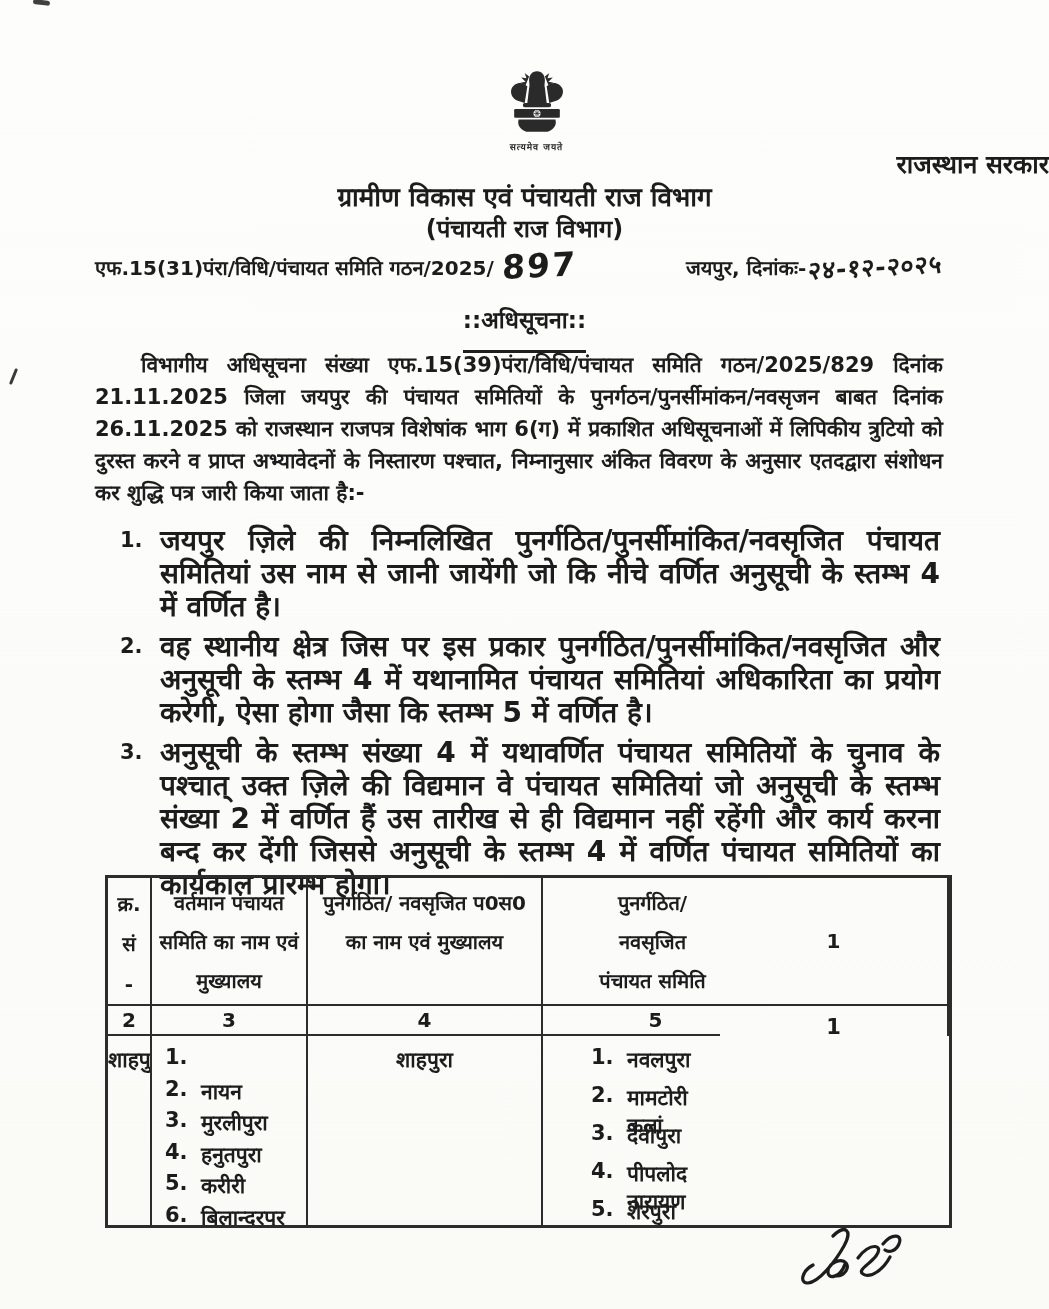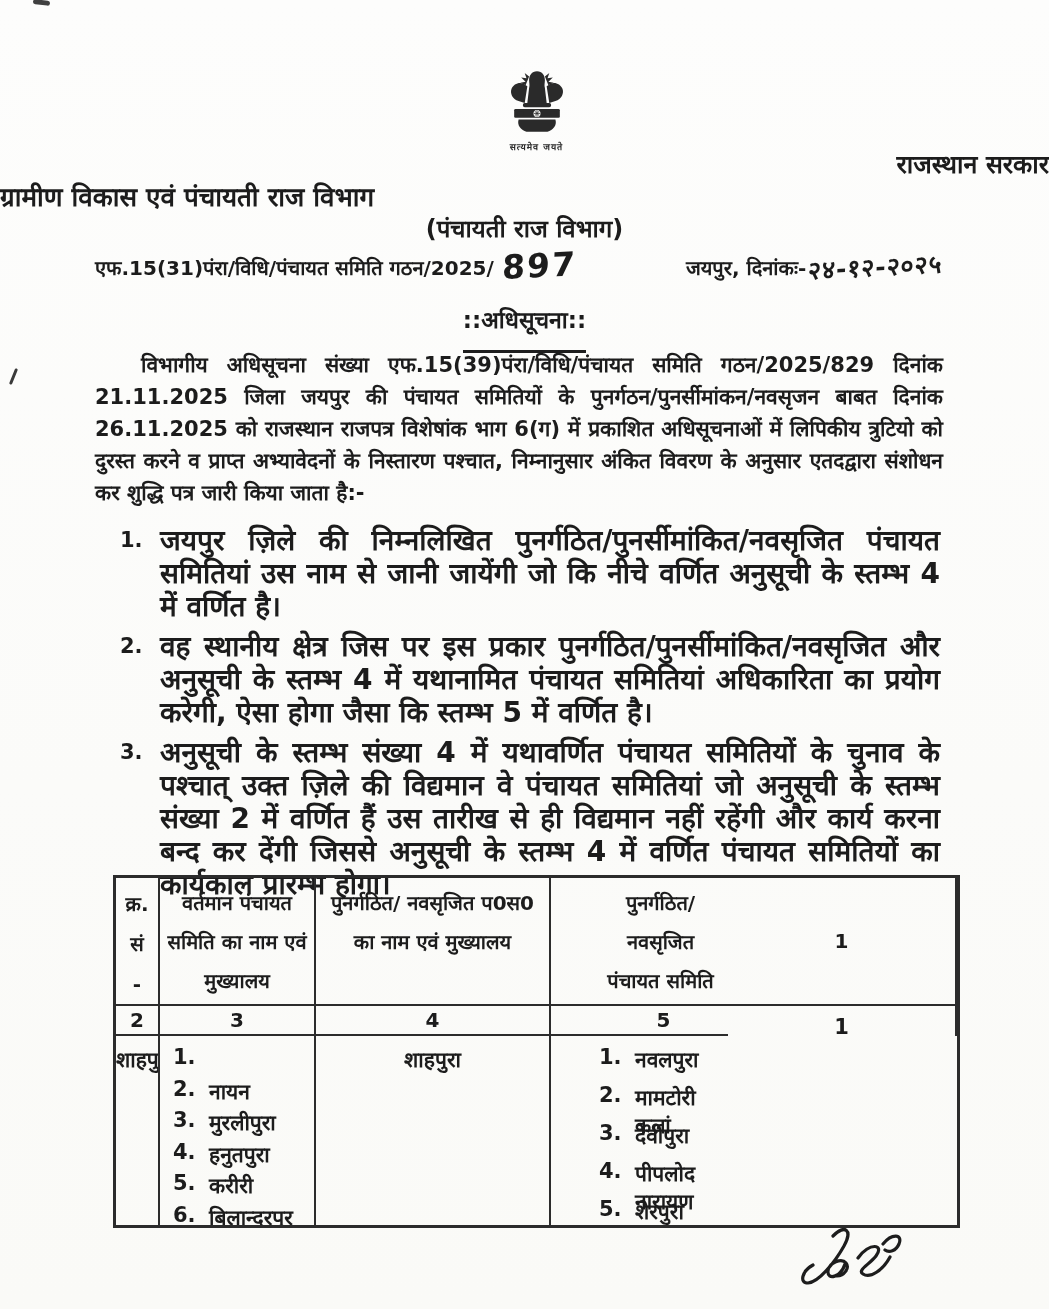--- a/index.html
+++ b/index.html
@@ -14,41 +14,41 @@
   }
   
   .smudge-top{position:absolute;left:33px;top:0;width:17px;height:5px;background:#1f1f1f;border-radius:3px;transform:rotate(6deg);opacity:.85;}
   .pen-mark{position:absolute;left:12px;top:368px;width:3px;height:17px;background:#3a3a3a;border-radius:2px;transform:rotate(22deg);}
   
   .emblem{position:absolute;left:0;right:0;top:66px;text-align:center;margin-left:24px;}
   .emblem svg{display:inline-block;}
   .motto{font-size:9px;font-weight:700;letter-spacing:1px;margin-top:-2px;color:#2a2a2a;}
   
   .gov1{position:absolute;left:0;right:0;top:146px;text-align:right;font-size:25px;font-weight:700;}
-  .gov2{position:absolute;left:0;right:0;top:178px;font-size:26px;font-weight:700;}
+  .gov2{position:absolute;left:0;right:0;top:178px;text-align:center;font-size:26px;font-weight:700;}
   .gov3{position:absolute;left:0;right:0;top:211px;text-align:center;font-size:24px;font-weight:700;}
   
   .refrow{position:absolute;left:95px;top:244px;width:848px;display:flex;justify-content:space-between;align-items:baseline;}
   .refleft,.refright{font-size:20px;font-weight:700;white-space:nowrap;}
   .hw{display:inline-block;font-weight:600;transform:rotate(-3deg) skewX(-5deg);}
   .hw-num{font-size:33px;margin-left:8px;position:relative;top:2px;letter-spacing:2px;}
   .hw-date{font-size:25px;margin-left:2px;position:relative;top:1px;letter-spacing:1px;}
   
   .title-wrap{position:absolute;left:0;right:0;top:303px;text-align:center;}
   .title{display:inline-block;font-size:23px;font-weight:700;border-bottom:3px solid #1e1e1e;padding-bottom:15px;}
   
   .intro{position:absolute;left:95px;top:349px;width:848px;margin:0;
     font-size:21px;font-weight:600;line-height:32px;text-align:justify;text-indent:46px;}
   
   .points{position:absolute;left:120px;top:524px;width:820px;}
   .point{display:flex;margin-bottom:7px;}
   .pnum{width:40px;flex:0 0 40px;font-size:21px;font-weight:600;line-height:33px;}
   .ptext{flex:1;font-size:28px;font-weight:700;line-height:33px;text-align:justify;}
   
-  .sched{position:absolute;left:113px;top:875px;width:847px;
+  .sched{position:absolute;left:105px;top:875px;width:847px;
     display:grid;grid-template-columns:44px 156px 235px 177px 1fr;grid-template-rows:128px 30px 189px;
     border:3px solid #2c2c2c;box-sizing:border-box;background:transparent;}
   .cell{border-right:2px solid #2c2c2c;border-bottom:2px solid #2c2c2c;box-sizing:border-box;overflow:hidden;}
   .cell.lastcol{border-right:none;padding-left:48px;}
   .cell.lastrow{border-bottom:none;}
   .th{display:flex;align-items:flex-start;justify-content:center;text-align:center;
     padding:6px 6px 0 6px;font-size:20px;font-weight:700;line-height:39px;}
   .th1{white-space:pre-line;line-height:40px;}
   .num{display:flex;align-items:center;justify-content:center;font-size:20px;font-weight:700;line-height:26px;}
   .td{padding-top:9px;font-size:21px;font-weight:600;}

